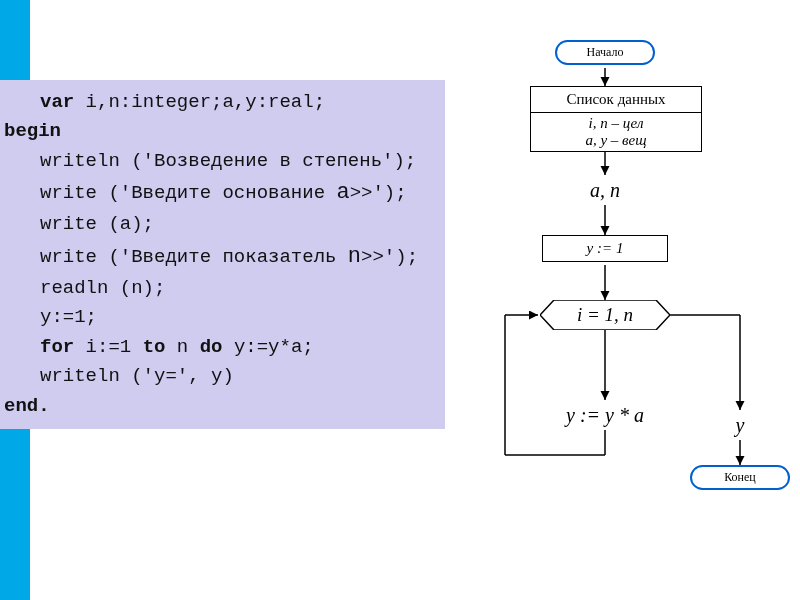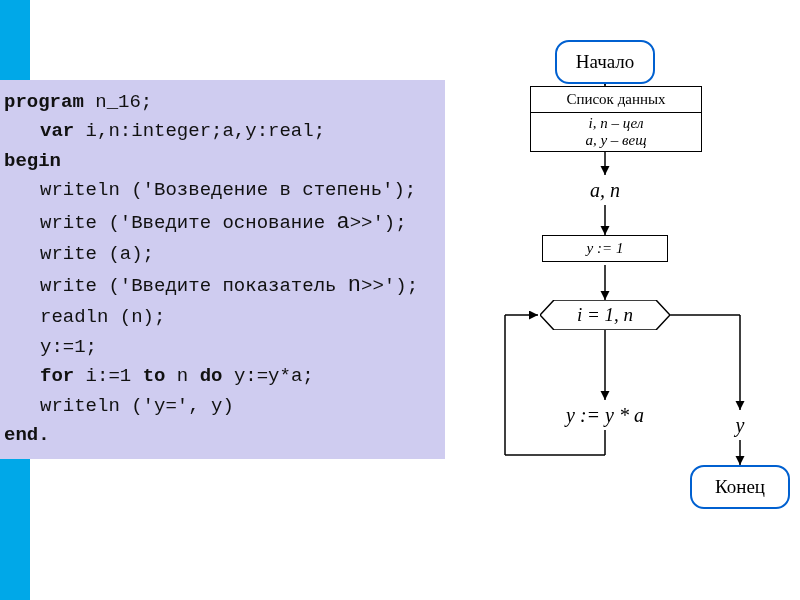--- a/index.html
+++ b/index.html
@@ -39,22 +39,22 @@
   }
   .fc-shape {
     position: absolute;
     text-align: center;
     font-family: Georgia, serif;
   }
   .terminator {
     border: 2px solid #0060d0;
     background: #fff;
     border-radius: 14px;
-    font-size: 19px;
-    padding: 9px 0;
+    font-size: 12px;
+    padding: 3px 0;
     width: 100px;
   }
   .rect {
     border: 1.5px solid #000;
     background: #fff;
     font-size: 15px;
     padding: 4px 0;
     width: 172px;
   }
   .para {
@@ -84,21 +84,20 @@
     width: 320px; height: 560px;
     pointer-events: none;
   }
 </style>
 </head>
 <body>
 
 <div class="left-bar"></div>
 
 <div class="code-block">
-  <div class="line"><span class="kw">program</span><span> n_16;</span></div>
   <div class="line"><span class="indent"><span class="kw">var</span><span> i,n:integer;a,y:real;</span></span></div>
   <div class="line"><span class="kw">begin</span></div>
   <div class="line"><span class="indent">writeln ('Возведение в степень');</span></div>
   <div class="line"><span class="indent"><span>write ('Введите основание </span><span style="font-size:22px">a</span><span>&gt;&gt;');</span></span></div>
   <div class="line"><span class="indent">write (a);</span></div>
   <div class="line"><span class="indent"><span>write ('Введите показатель </span><span style="font-size:22px">n</span><span>&gt;&gt;');</span></span></div>
   <div class="line"><span class="indent">readln (n);</span></div>
   <div class="line"><span class="indent">y:=1;</span></div>
   <div class="line"><span class="indent"><span class="kw">for</span><span> i:=1 </span><span class="kw">to</span><span> n </span><span class="kw">do</span><span> y:=y*a;</span></span></div>
   <div class="line"><span class="indent">writeln ('y=', y)</span></div>

